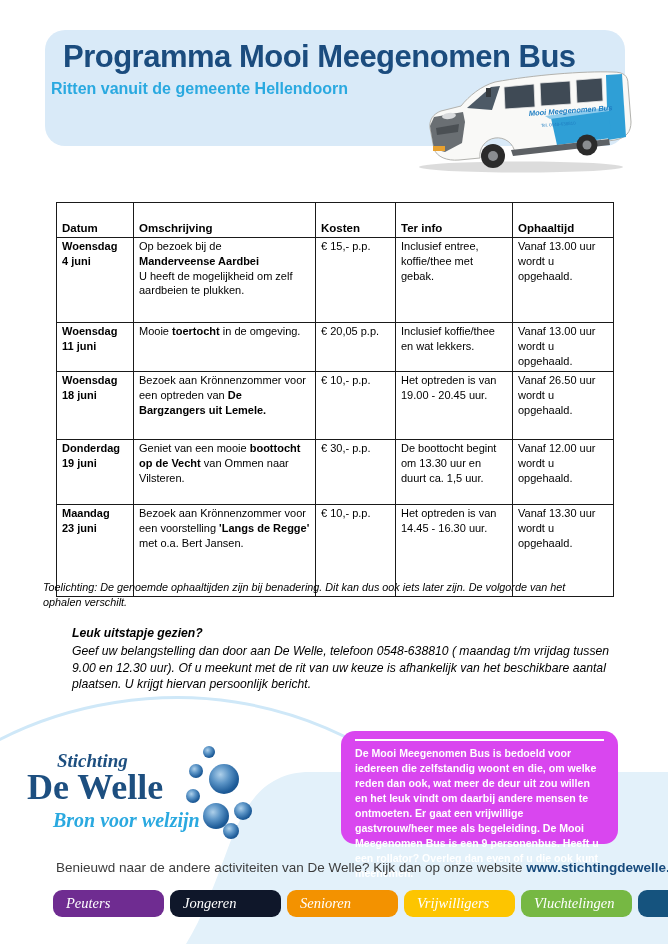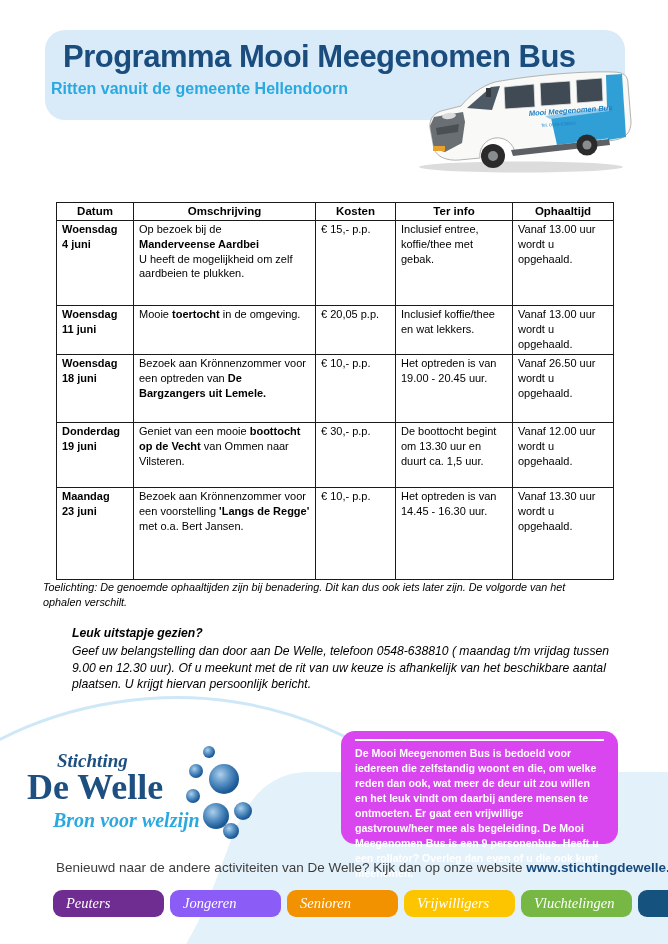--- a/index.html
+++ b/index.html
@@ -1,34 +1,34 @@
 <!DOCTYPE html>
 <html><head>
 <meta charset="utf-8">
 <style>
   html,body{margin:0;padding:0;background:#ffffff;}
   .page{position:relative;width:668px;height:944px;background:#fff;overflow:hidden;
         font-family:"Liberation Sans",sans-serif;color:#000;}
 
   
-  .banner{position:absolute;left:45px;top:30px;width:580px;height:90px;
+  .banner{position:absolute;left:45px;top:30px;width:580px;height:116px;
           background:#d9eaf8;border-radius:20px;}
   .banner .title{position:absolute;left:18px;top:9px;font-size:31px;font-weight:bold;
                  color:#1b4c7e;letter-spacing:-0.5px;white-space:nowrap;}
   .banner .subtitle{position:absolute;left:6px;top:50px;font-size:16px;font-weight:bold;
                     color:#2aa9e0;white-space:nowrap;}
   .bus-wrap{position:absolute;left:403px;top:66px;width:233px;height:108px;}
 
   
   .month{position:absolute;left:55px;top:165px;font-size:24px;font-weight:bold;color:#000;}
   table.schedule{position:absolute;left:56px;top:202px;width:557px;border-collapse:collapse;
                  table-layout:fixed;font-size:11px;line-height:1.33;}
   table.schedule th,table.schedule td{border:1px solid #1a1a1a;vertical-align:top;
                  padding:1px 5px 2px 5px;text-align:left;}
-  table.schedule th{font-size:11.5px;padding-top:1px;padding-bottom:1px;text-align:center;}
+  table.schedule th{font-size:11.5px;padding-top:18px;padding-bottom:1px;}
   td.datum{font-weight:bold;white-space:pre-line;}
 
   
   .toelichting{position:absolute;left:43px;top:580px;width:557px;font-style:italic;
                font-size:10.8px;line-height:1.4;}
   .cta{position:absolute;left:56px;top:625px;width:560px;font-style:italic;
        font-size:12.2px;line-height:1.38;margin-left:16px;}
   .cta .cta-head{font-weight:bold;margin-bottom:1px;}
 
   
@@ -194,21 +194,21 @@
 
     <div class="info-box" style="background: #d946ef;">
       <div class="rule"></div>
       <div class="txt">De Mooi Meegenomen Bus is bedoeld voor iedereen die zelfstandig woont en die, om welke reden dan ook, wat meer de deur uit zou willen en het leuk vindt om daarbij andere mensen te ontmoeten. Er gaat een vrijwillige gastvrouw/heer mee als begeleiding. De Mooi Meegenomen Bus is een 9 personenbus. Heeft u een rollator? Overleg dan even of u die ook kunt meenemen.</div>
     </div>
 
     <div class="site-line"><span>Benieuwd naar de andere activiteiten van De Welle? Kijk dan op onze website </span><b>www.stichtingdewelle.nl</b></div>
 
     <div class="btn-row">
       <div class="btn" style="background: rgb(111, 44, 145);">Peuters</div>
-      <div class="btn" style="background: #8b5cf6;">Jongeren</div>
+      <div class="btn" style="background: #0f172a;">Jongeren</div>
       <div class="btn" style="background: rgb(243, 146, 0);">Senioren</div>
       <div class="btn" style="background: rgb(253, 197, 0);">Vrijwilligers</div>
       <div class="btn" style="background: rgb(118, 184, 67);">Vluchtelingen</div>
       <div class="btn" style="background: rgb(21, 83, 126);"></div>
     </div>
   </div>
 
 </div>
 
 </body></html>

